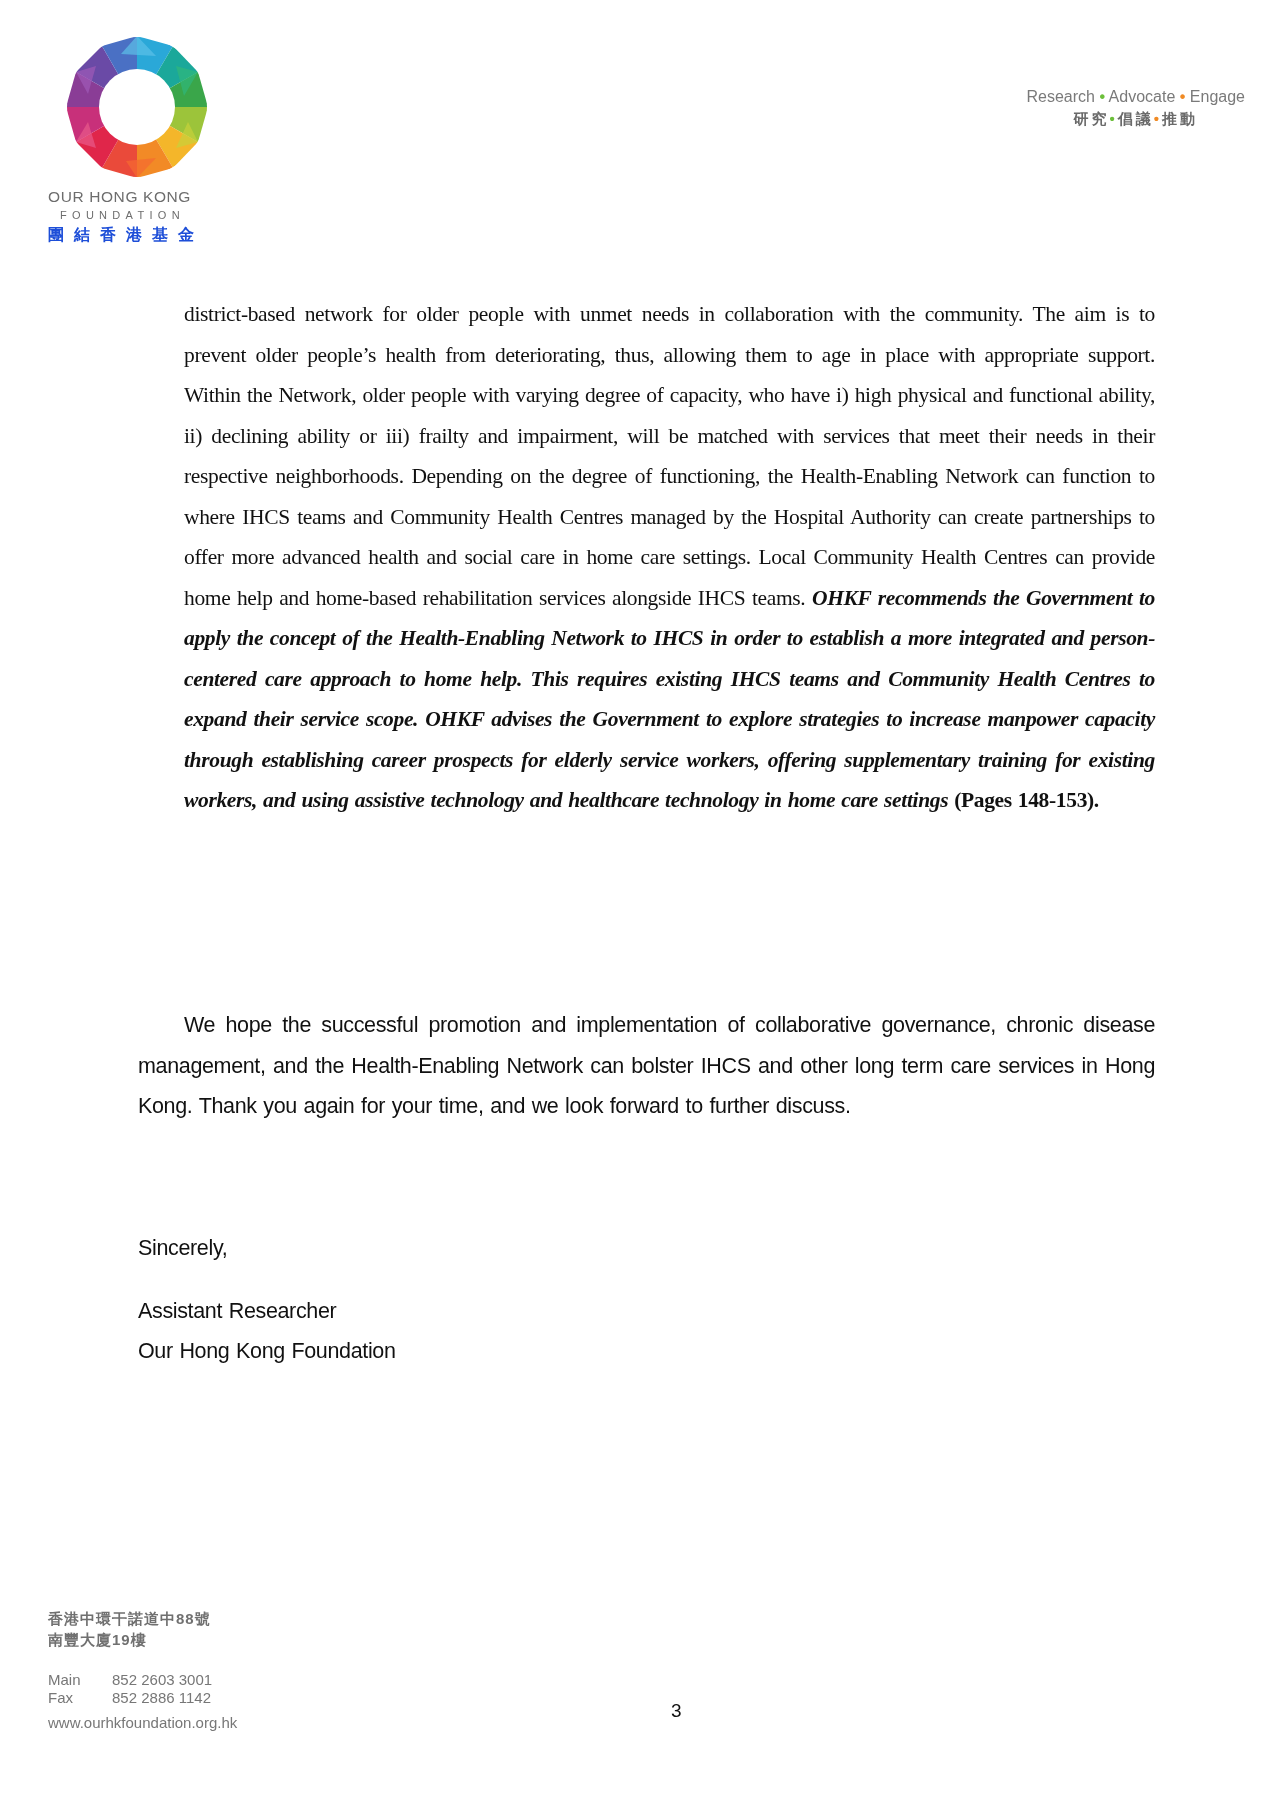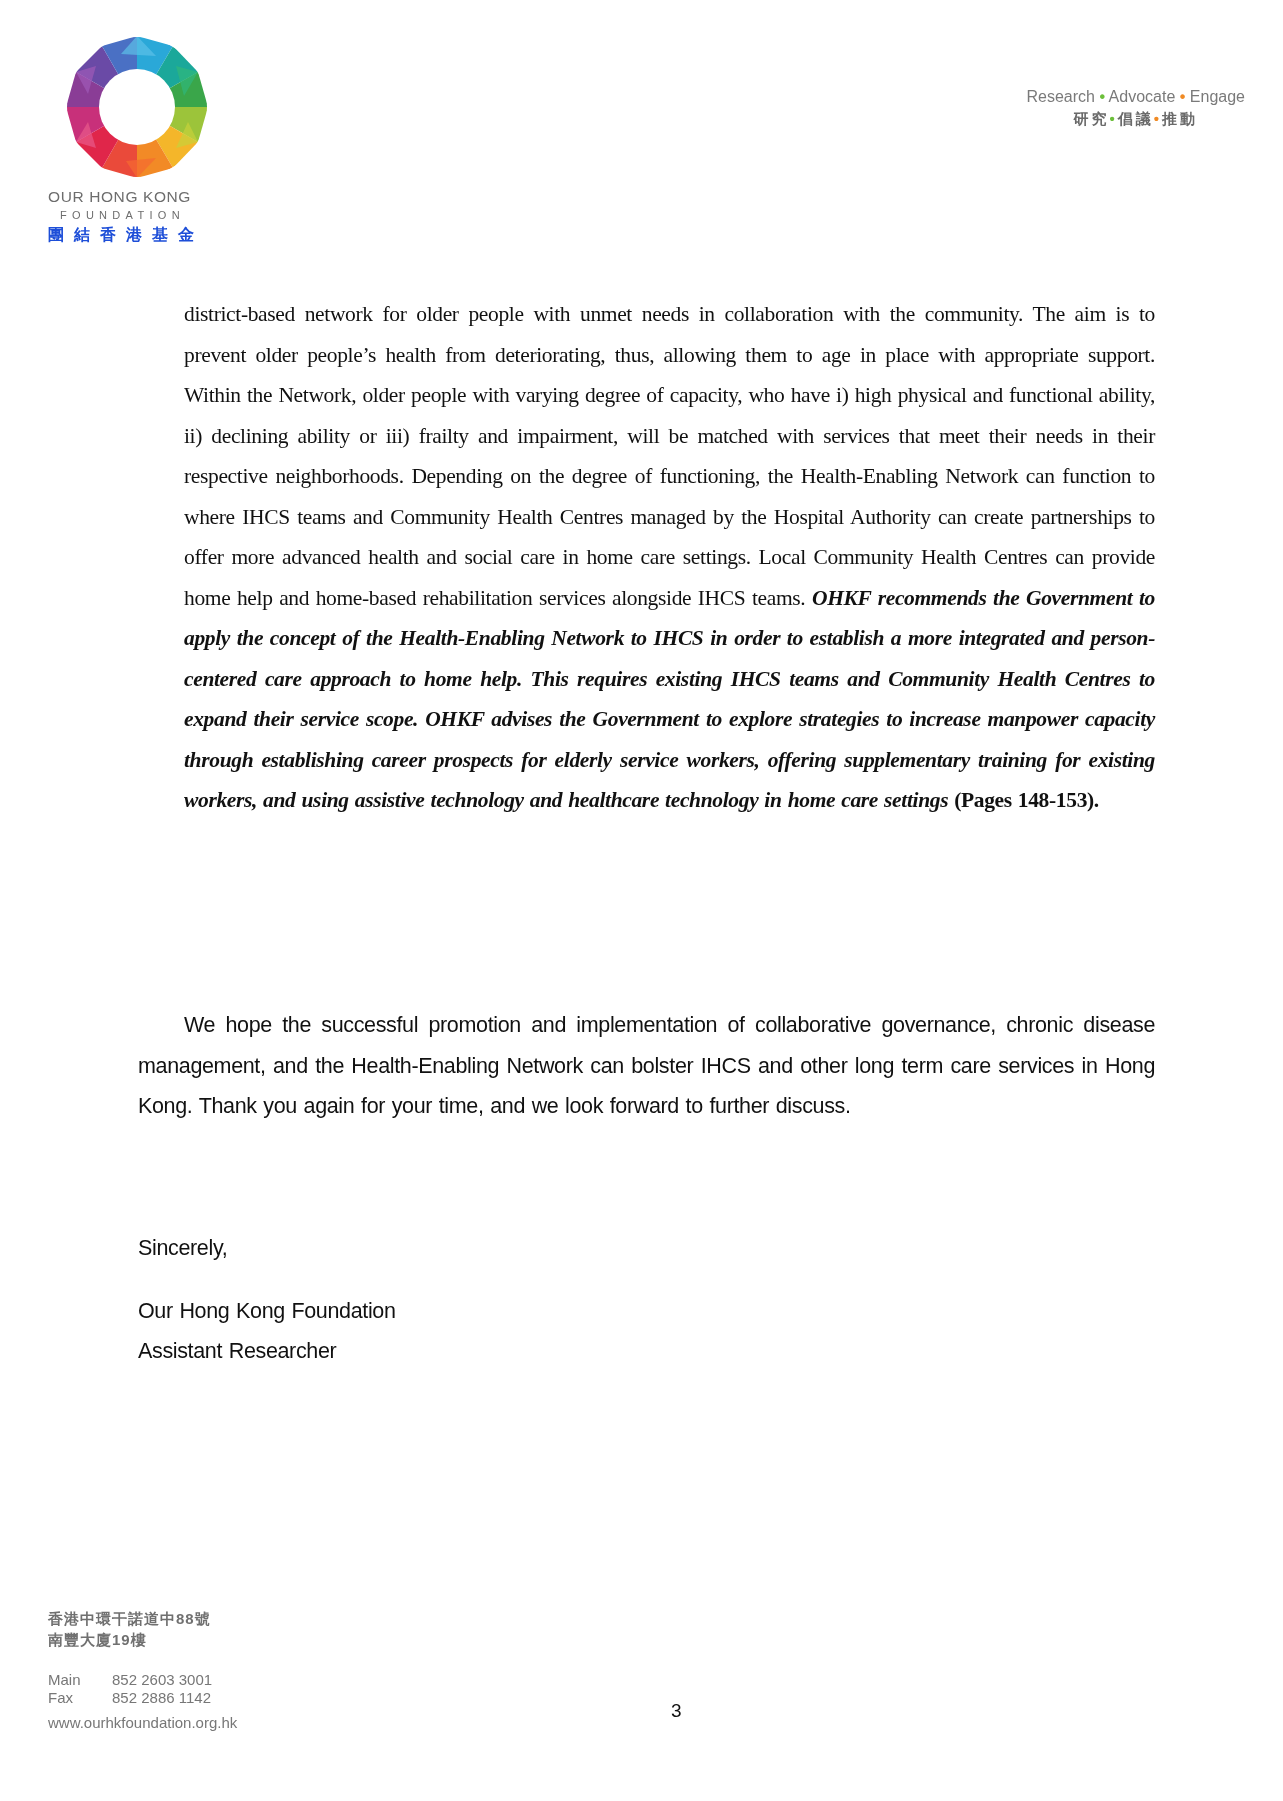--- a/index.html
+++ b/index.html
@@ -93,22 +93,22 @@
   </div>
 </div>
 
 <p class="body-text para1"><span>district-based network for older people with unmet needs in collaboration with the community. The aim is to prevent older people’s health from deteriorating, thus, allowing them to age in place with appropriate support. Within the Network, older people with varying degree of capacity, who have i) high physical and functional ability, ii) declining ability or iii) frailty and impairment, will be matched with services that meet their needs in their respective neighborhoods. Depending on the degree of functioning, the Health-Enabling Network can function to where IHCS teams and Community Health Centres managed by the Hospital Authority can create partnerships to offer more advanced health and social care in home care settings. Local Community Health Centres can provide home help and home-based rehabilitation services alongside IHCS teams.</span> <span class="bi">OHKF recommends the Government to apply the concept of the Health-Enabling Network to IHCS in order to establish a more integrated and person-centered care approach to home help. This requires existing IHCS teams and Community Health Centres to expand their service scope. OHKF advises the Government to explore strategies to increase manpower capacity through establishing career prospects for elderly service workers, offering supplementary training for existing workers, and using assistive technology and healthcare technology in home care settings</span><span class="b"> (Pages 148-153).</span></p>
 
 <p class="body-text para2">We hope the successful promotion and implementation of collaborative governance, chronic disease management, and the Health-Enabling Network can bolster IHCS and other long term care services in Hong Kong. Thank you again for your time, and we look forward to further discuss.</p>
 
 <p class="body-text closing">Sincerely,</p>
 
 <div class="body-text sig">
+  <div>Assistant Researcher</div>
   <div>Our Hong Kong Foundation</div>
-  <div>Assistant Researcher</div>
 </div>
 
 <div class="footer">
   <div class="zh">
     <div>香港中環干諾道中88號</div>
     <div>南豐大廈19樓</div>
   </div>
   <div class="contacts">
     <div><span class="lbl">Main</span><span>852 2603 3001</span></div>
     <div><span class="lbl">Fax</span><span>852 2886 1142</span></div>

